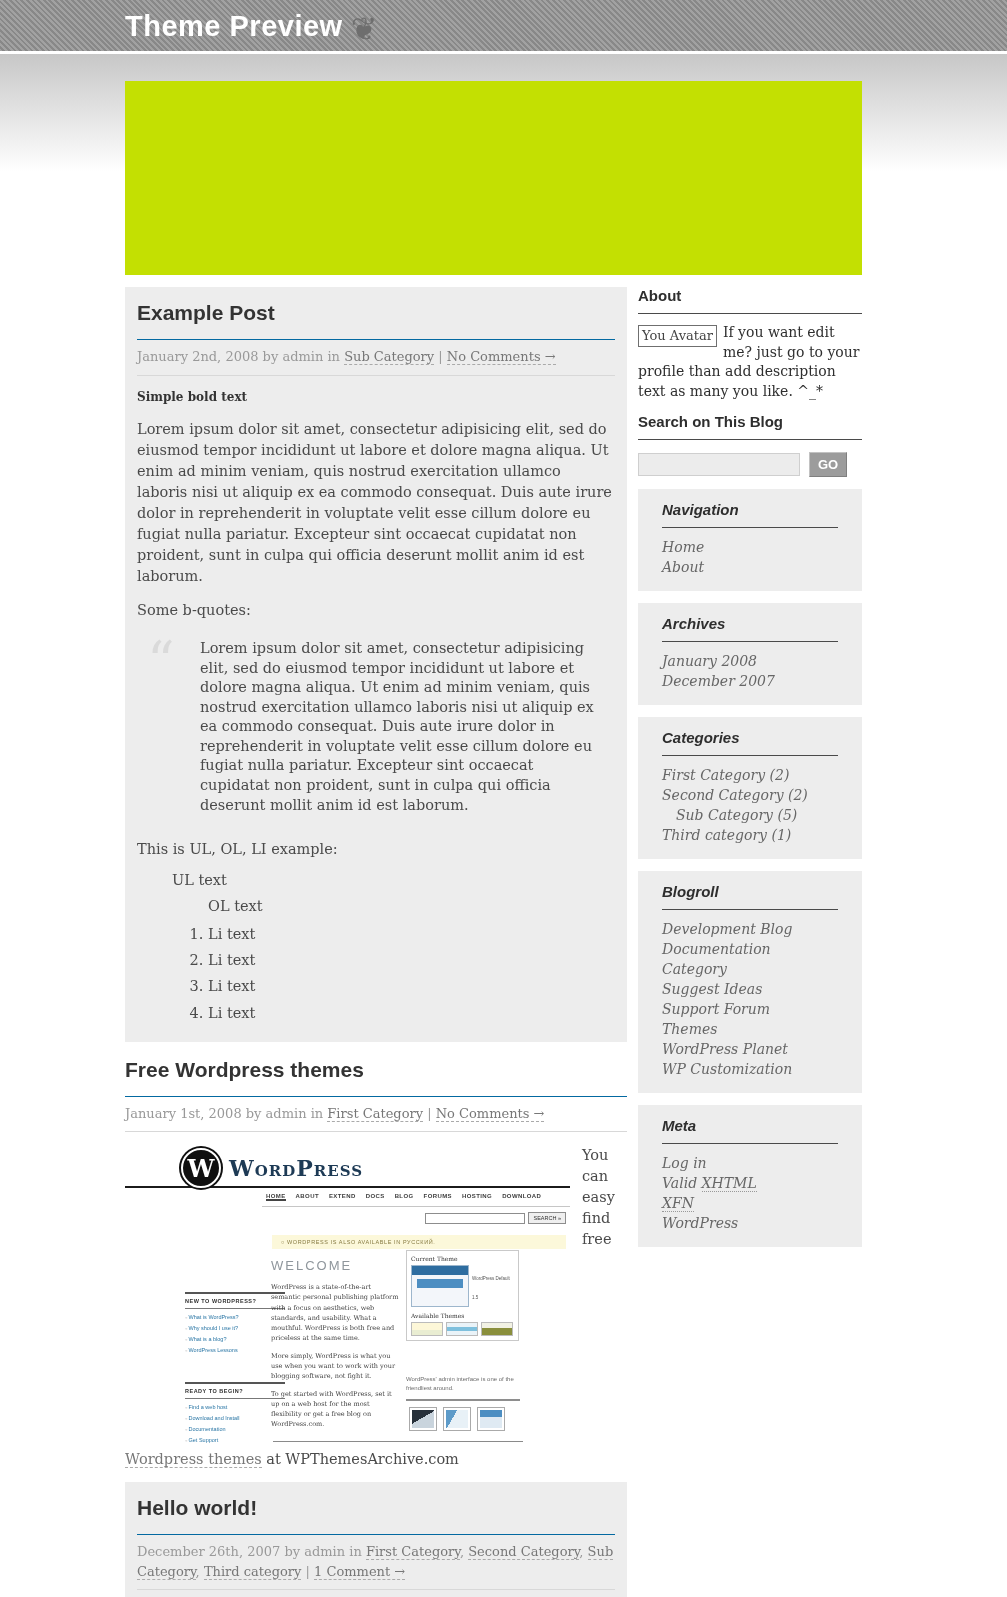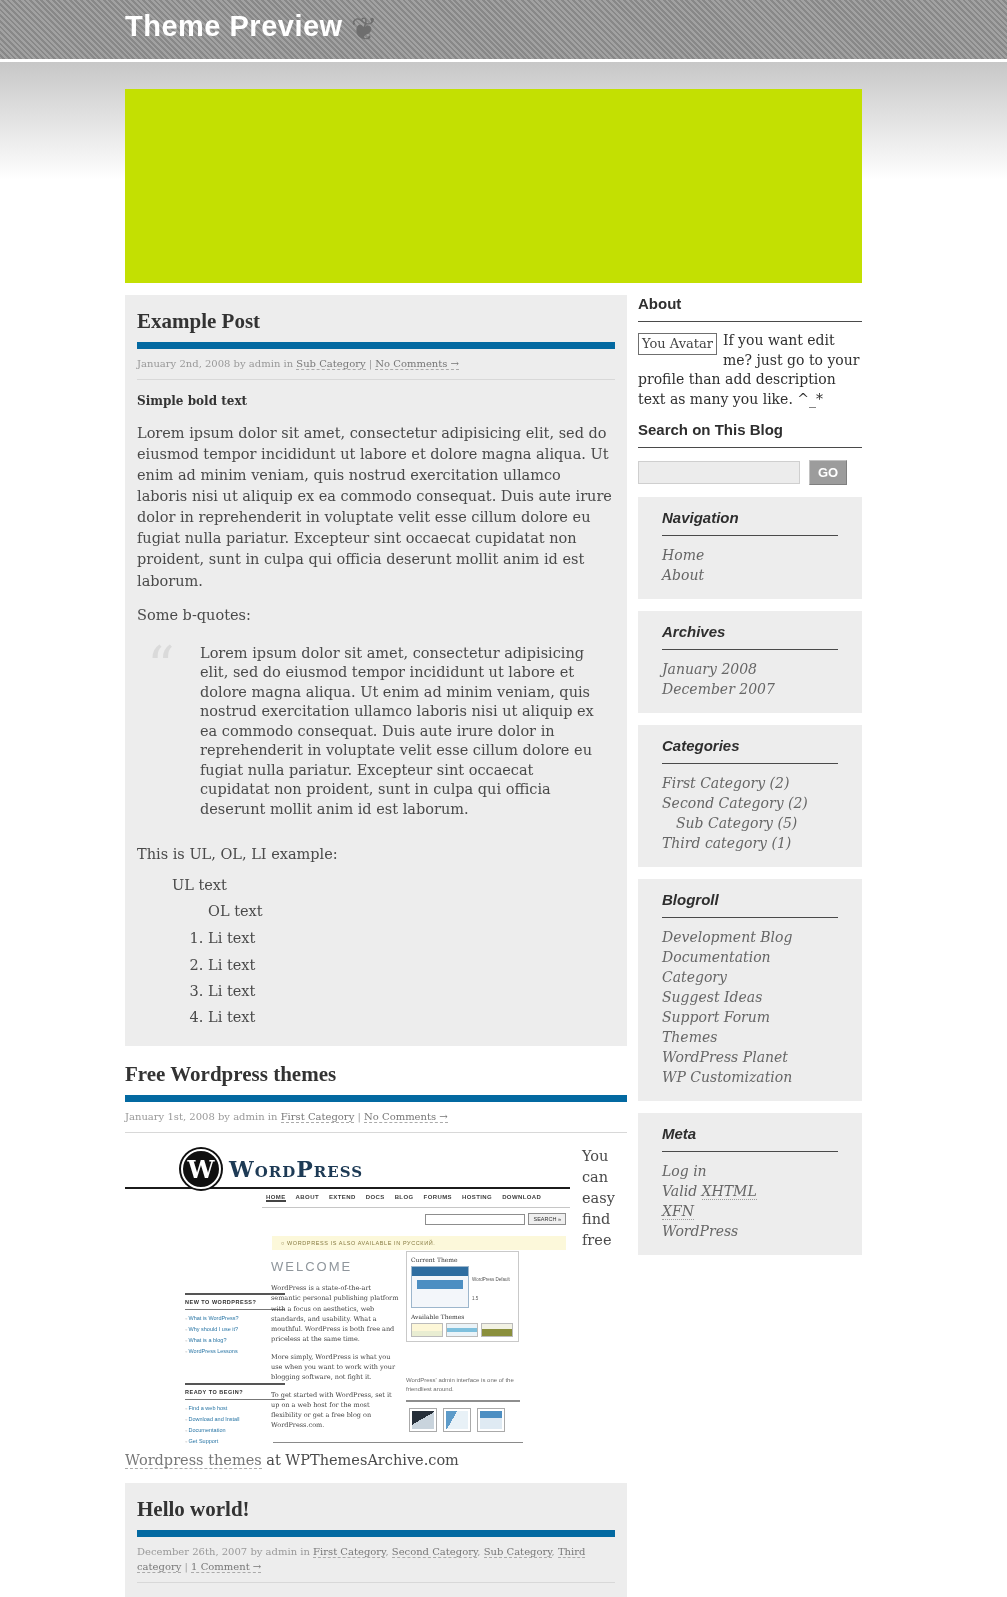--- a/index.html
+++ b/index.html
@@ -4,39 +4,39 @@
 <style>
   html,body{margin:0;padding:0;background:#fff;}
   .page{width:1007px;min-height:1597px;background:#fff;overflow:hidden;font-family:"DejaVu Serif",serif;}
   *{box-sizing:border-box;}
 
   
   .stripes{
     background-color:#979797;
     background-image:repeating-linear-gradient(45deg, rgba(255,255,255,.10) 0 2px, rgba(0,0,0,.10) 2px 4px);
   }
-  .site-header{height:62px;border-bottom:3px solid #fff;}
+  .site-header{height:54px;border-bottom:3px solid #fff;}
   .header-inner{width:737px;margin-left:125px;padding-top:10px;}
   .site-title{font-family:"Liberation Sans",sans-serif;font-weight:bold;font-size:29px;color:#fff;letter-spacing:.5px;}
   .site-title-icon{font-size:32px;color:#6e6e6e;margin-left:8px;vertical-align:-4px;font-family:"DejaVu Serif",serif;}
 
   
   .main-area{background:linear-gradient(to bottom,#c7c7c7 0px,#ffffff 118px);padding-top:27px;}
   .banner{width:737px;height:194px;margin-left:125px;background:#c3e002;}
   .content-wrap{width:737px;margin-left:125px;display:flex;gap:11px;margin-top:12px;align-items:flex-start;}
   .main-col{width:502px;}
   .side-col{width:224px;}
 
   
   .post{margin-bottom:12px;}
   .post.boxed{background:#ededed;padding:12px 12px 16px;}
   .post.plain{padding:2px 0 0;}
-  .post h2{margin:2px 0 0;font-family:Liberation Serif, serif;font-weight:bold;font-size:21px;color:#333;
-    padding-bottom:8px;border-bottom:7px solid #0369a1;}
-  .post-meta{font-size:10px;color:#999;padding:7px 0 8px;border-bottom:1px solid #d8d8d8;line-height:1.5;}
+  .post h2{margin:2px 0 0;font-family:Liberation Sans, sans-serif;font-weight:bold;font-size:21px;color:#333;
+    padding-bottom:14px;border-bottom:1px solid #0369a1;}
+  .post-meta{font-size:13px;color:#999;padding:7px 0 8px;border-bottom:1px solid #d8d8d8;line-height:1.5;}
   .meta-link{color:#777;border-bottom:1px dashed #aaa;cursor:pointer;}
   .post-text{font-size:14.5px;line-height:1.45;color:#4a4a4a;margin:13px 0 0;}
   .post-text.bold{font-weight:bold;color:#333;font-size:12px;}
   blockquote.bq{margin:16px 0 6px;padding:2px 8px 2px 63px;position:relative;line-height:1.35;font-size:14.5px;color:#4a4a4a;}
   .bq-icon{position:absolute;left:10px;top:-2px;font-size:54px;line-height:1;color:#dadada;font-family:"DejaVu Serif",serif;}
   .list-label{margin-top:22px;}
   .ul-li{margin:10px 0 0 35px;font-size:14.5px;color:#4a4a4a;line-height:1.4;}
   .olh-li{margin:6px 0 0 71px;font-size:14.5px;color:#4a4a4a;line-height:1.4;}
   ol.li-list{margin:4px 0 0;padding-left:71px;}
   ol.li-list li{font-size:14.5px;color:#4a4a4a;line-height:1.4;padding:3px 0;}

